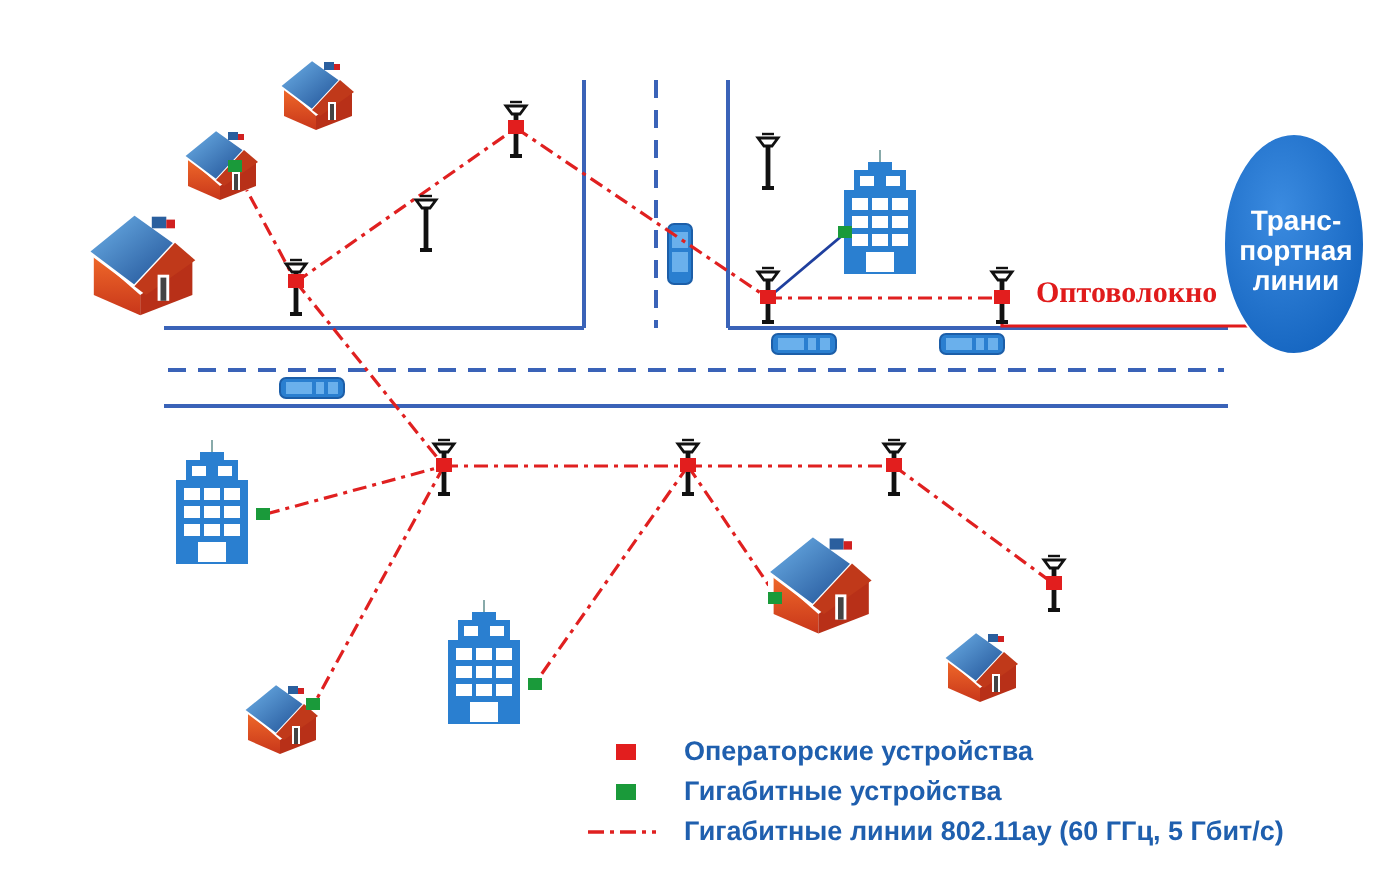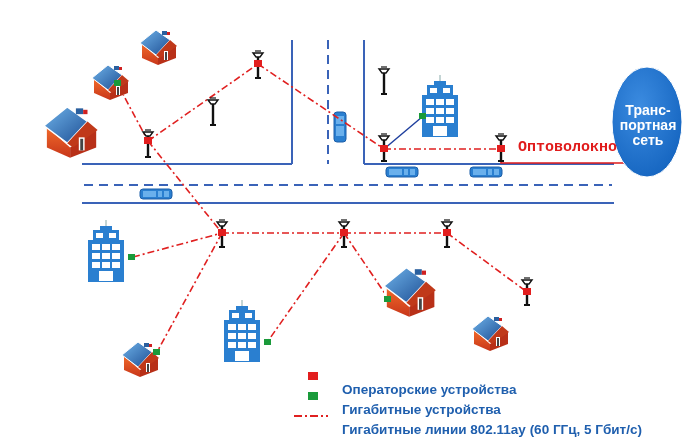--- a/index.html
+++ b/index.html
@@ -1,22 +1,22 @@
 <!DOCTYPE html>
 <html><head>
 <meta charset="utf-8">
 <style>
   html, body { margin: 0; padding: 0; background: #ffffff; }
   body { width: 700px; height: 445px; overflow: hidden; position: relative; font-family: "Liberation Sans", sans-serif; }
   #stage { position: absolute; left: 0; top: 0; width: 700px; height: 445px; }
   .legend { position: absolute; left: 298px; top: 366px; }
   .legend-row { position: relative; height: 20px; line-height: 20px; font-weight: bold; font-size: 13.5px; color: #1f5fae; font-family: "Liberation Sans", sans-serif; white-space: nowrap; }
   .legend-swatch { position: absolute; left: 10px; top: 6px; width: 10px; height: 8px; }
-  .legend-text { position: absolute; left: 44px; top: 14px; text-align: center; }
-  .fiber-label { position: absolute; left: 518px; top: 139px; font-weight: bold; font-size: 15px; color: #e01b1b; font-family: Liberation Mono, monospace; }
+  .legend-text { position: absolute; left: 44px; top: 0; text-align: center; }
+  .fiber-label { position: absolute; left: 518px; top: 139px; font-weight: bold; font-size: 15px; color: #e01b1b; font-family: Liberation Serif, serif; }
   .transport-label { position: absolute; left: 614px; top: 103px; width: 68px; text-align: center; color: #ffffff; font-weight: bold; font-size: 14px; line-height: 15px; font-family: "Liberation Sans", sans-serif; }
 </style>
 </head>
 <body>
 
 <svg id="stage" viewBox="0 0 700 445" xmlns="http://www.w3.org/2000/svg">
   <defs>
     <linearGradient id="roofGrad" x1="0" y1="0" x2="1" y2="1">
       <stop offset="0" stop-color="#6fb3ea"></stop>
       <stop offset="1" stop-color="#1e4f94"></stop>
@@ -165,21 +165,21 @@
   </g>
 
   <ellipse cx="647" cy="122" rx="35" ry="55" fill="url(#ellGrad)" stroke="#ffffff" stroke-width="1"></ellipse>
 </svg>
 
 <div class="fiber-label">Оптоволокно</div>
 
 <div class="transport-label">
   <div>Транс-</div>
   <div>портная</div>
-  <div>сеть</div>
+  <div>линии</div>
 </div>
 
 <div class="legend">
   <div class="legend-row">
     <span class="legend-swatch" style="background:#e21e1e"></span>
     <span class="legend-text">Операторские устройства</span>
   </div>
   <div class="legend-row">
     <span class="legend-swatch" style="background:#1a9a3a"></span>
     <span class="legend-text">Гигабитные устройства</span>

